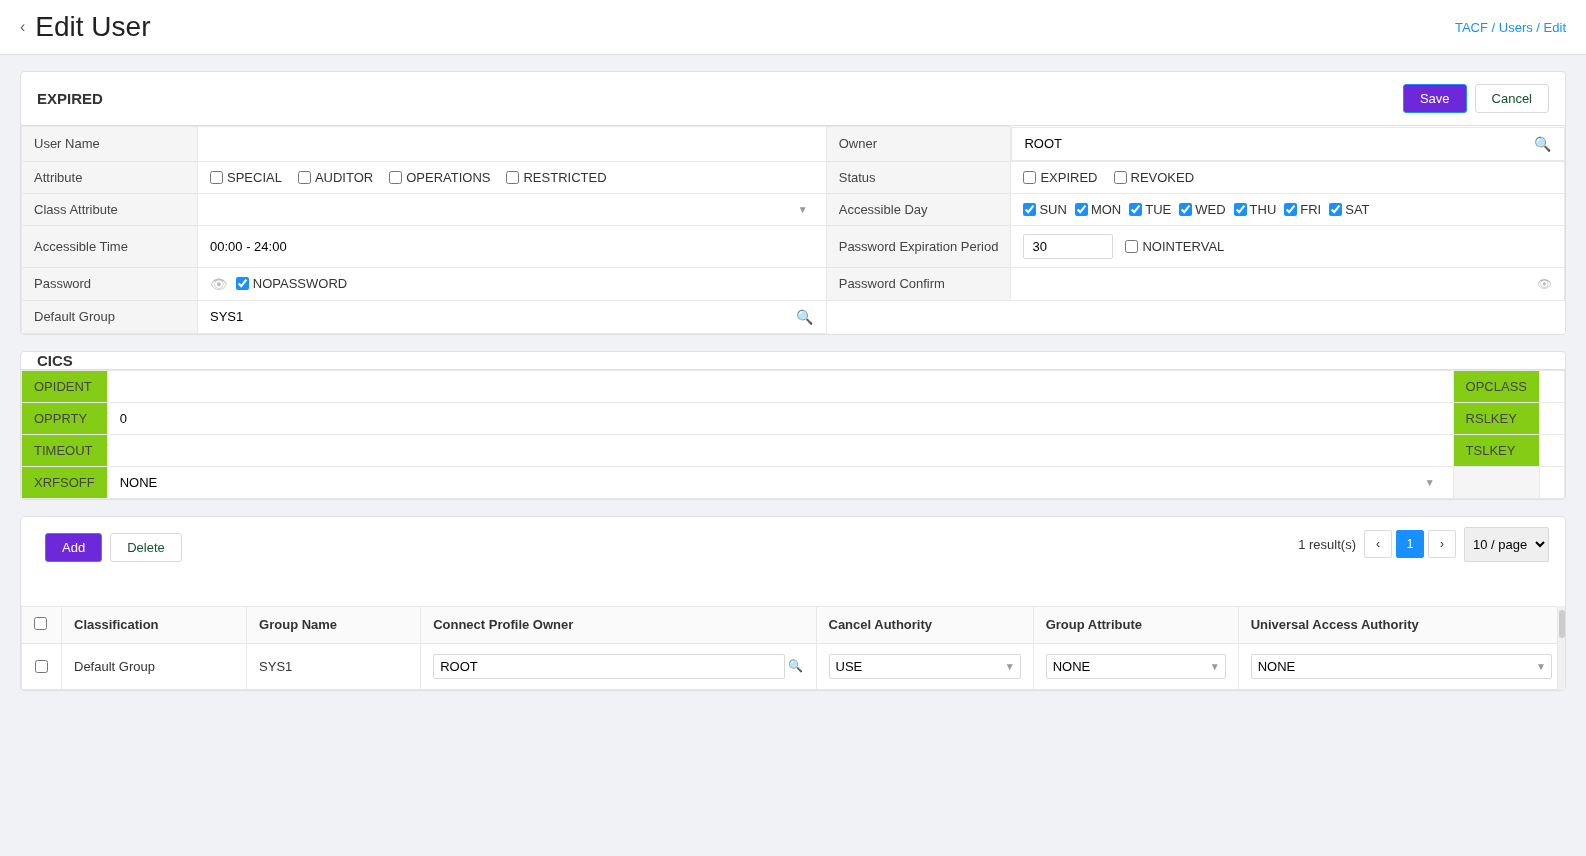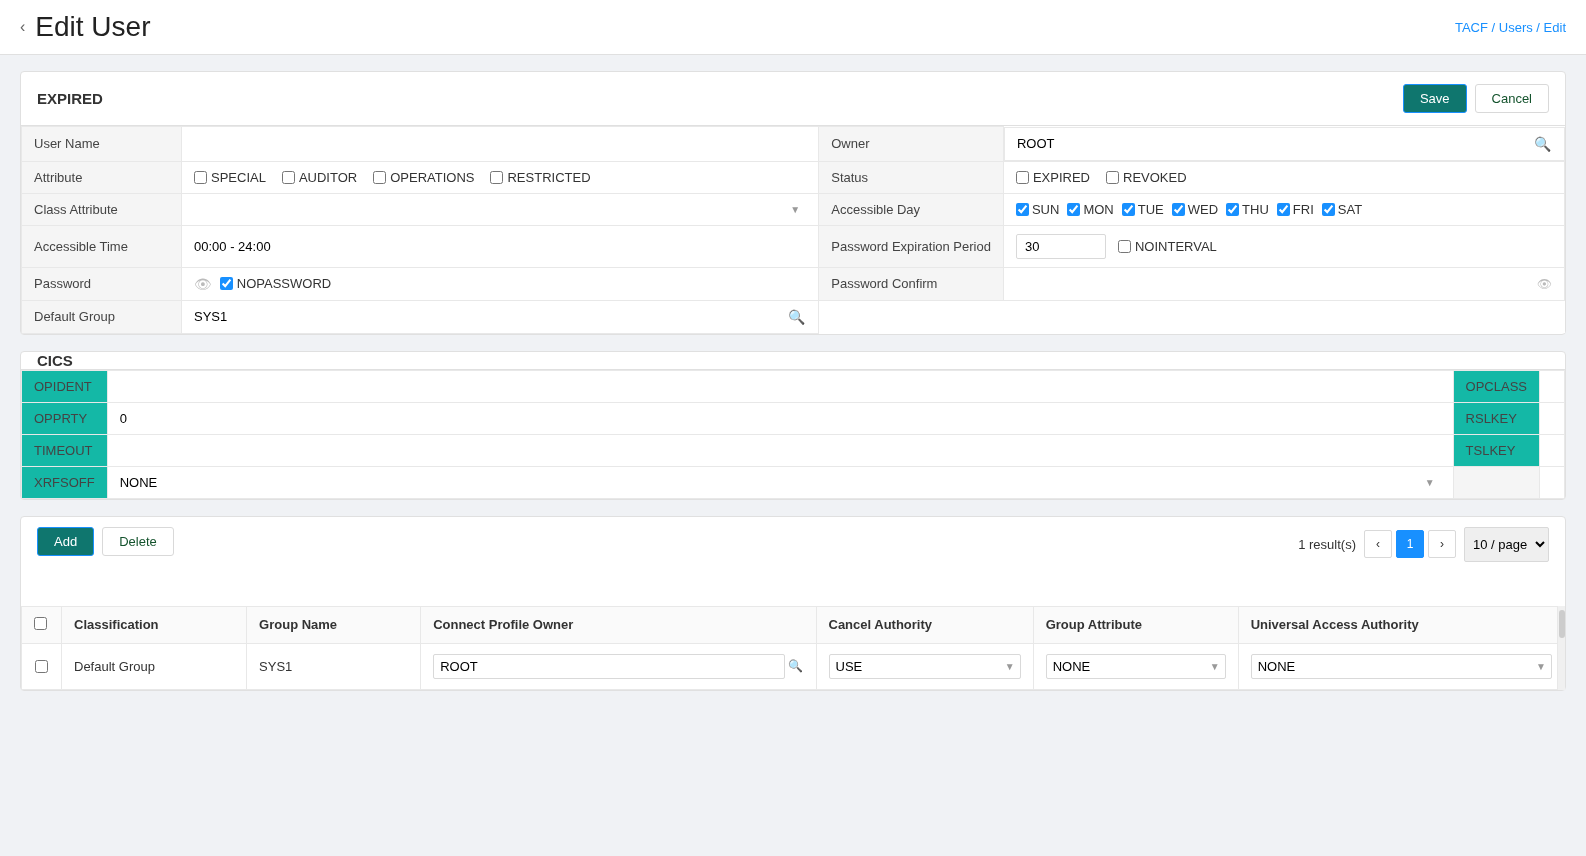--- a/index.html
+++ b/index.html
@@ -13,51 +13,51 @@
     .breadcrumb span { color: #1890ff; }
     
     .content { padding: 16px 20px; }
     
     .section { background: #fff; border: 1px solid #e0e0e0; border-radius: 4px; margin-bottom: 16px; }
     .section-header { padding: 12px 16px; display: flex; align-items: center; justify-content: space-between; border-bottom: 1px solid #e0e0e0; }
     .section-title { font-size: 15px; font-weight: bold; }
     .section-actions { display: flex; gap: 8px; }
     
     .btn { padding: 6px 16px; border-radius: 3px; cursor: pointer; font-size: 13px; border: 1px solid #d9d9d9; background: #fff; }
-    .btn-primary { background: #0f766e; color: #fff; border-color: #1890ff; }
+    .btn-primary { background: #6d28d9; color: #fff; border-color: #1890ff; margin-left: 8px; }
     .btn-default { background: #fff; color: #14532d; }
     
     .form-table { width: 100%; border-collapse: collapse; }
     .form-table td { padding: 8px 12px; border: 1px solid #e8e8e8; vertical-align: middle; }
-    .form-table .label-cell { background: #f5f5f5; width: 160px; font-weight: 500; color: #444; white-space: nowrap; }
+    .form-table .label-cell { background: #f5f5f5; width: 176px; font-weight: 500; color: #444; white-space: nowrap; }
     .form-table .value-cell { background: #fff; }
     
     .checkbox-group { display: flex; align-items: center; gap: 16px; }
     .checkbox-item { display: flex; align-items: center; gap: 4px; cursor: pointer; }
     .checkbox-item input[type="checkbox"] { cursor: pointer; }
     
     .day-checkboxes { display: flex; align-items: center; gap: 8px; flex-wrap: wrap; }
     .day-item { display: flex; align-items: center; gap: 3px; }
     .day-item input[type="checkbox"] { accent-color: #1890ff; }
     
     .select-wrapper { position: relative; }
     .select-wrapper select { width: 100%; border: none; outline: none; font-size: 13px; background: transparent; appearance: none; padding-right: 20px; cursor: pointer; }
     .select-arrow { position: absolute; right: 6px; top: 50%; transform: translateY(-50%); pointer-events: none; color: #999; font-size: 10px; }
     .search-icon { color: #bbb; cursor: pointer; font-size: 14px; }
     .eye-icon { color: #bbb; cursor: pointer; font-size: 12px; }
     .checkbox-blue { accent-color: #1890ff; }
     .cics-table { width: 100%; border-collapse: collapse; }
     .cics-table td { padding: 8px 12px; border: 1px solid #e8e8e8; vertical-align: middle; }
-    .cics-table .label-cell { background: #14b8a6; width: 160px; font-weight: 500; color: #444; }
+    .cics-table .label-cell { background: #84cc16; width: 160px; font-weight: 500; color: #444; }
     .cics-table .value-cell { background: #fff; }
     
     .connected-groups { }
     .cg-header { padding: 12px 16px; border-bottom: 1px solid #e0e0e0; }
     .cg-title { font-size: 15px; font-weight: bold; }
-    .cg-toolbar { padding: 10px 16px; display: flex; align-items: flex-start; justify-content: space-between; }
+    .cg-toolbar { padding: 10px 16px; display: flex; align-items: flex-end; justify-content: space-between; }
     .cg-toolbar-left { display: flex; gap: 8px; }
     .cg-toolbar-right { display: flex; align-items: center; gap: 8px; font-size: 13px; color: #333; }
     
     .pagination { display: flex; align-items: center; gap: 4px; }
     .page-btn { width: 28px; height: 28px; border: 1px solid #d9d9d9; border-radius: 2px; display: flex; align-items: center; justify-content: center; cursor: pointer; background: #fff; font-size: 12px; }
     .page-btn.active { background: #1890ff; color: #fff; border-color: #1890ff; }
     .page-select { border: 1px solid #d9d9d9; padding: 8px 4px; font-size: 13px; border-radius: 2px; }
     
     .cg-table { width: 100%; border-collapse: collapse; }
     .cg-table th { padding: 10px 12px; background: #fafafa; border: 1px solid #e8e8e8; font-weight: 600; text-align: left; font-size: 13px; }

